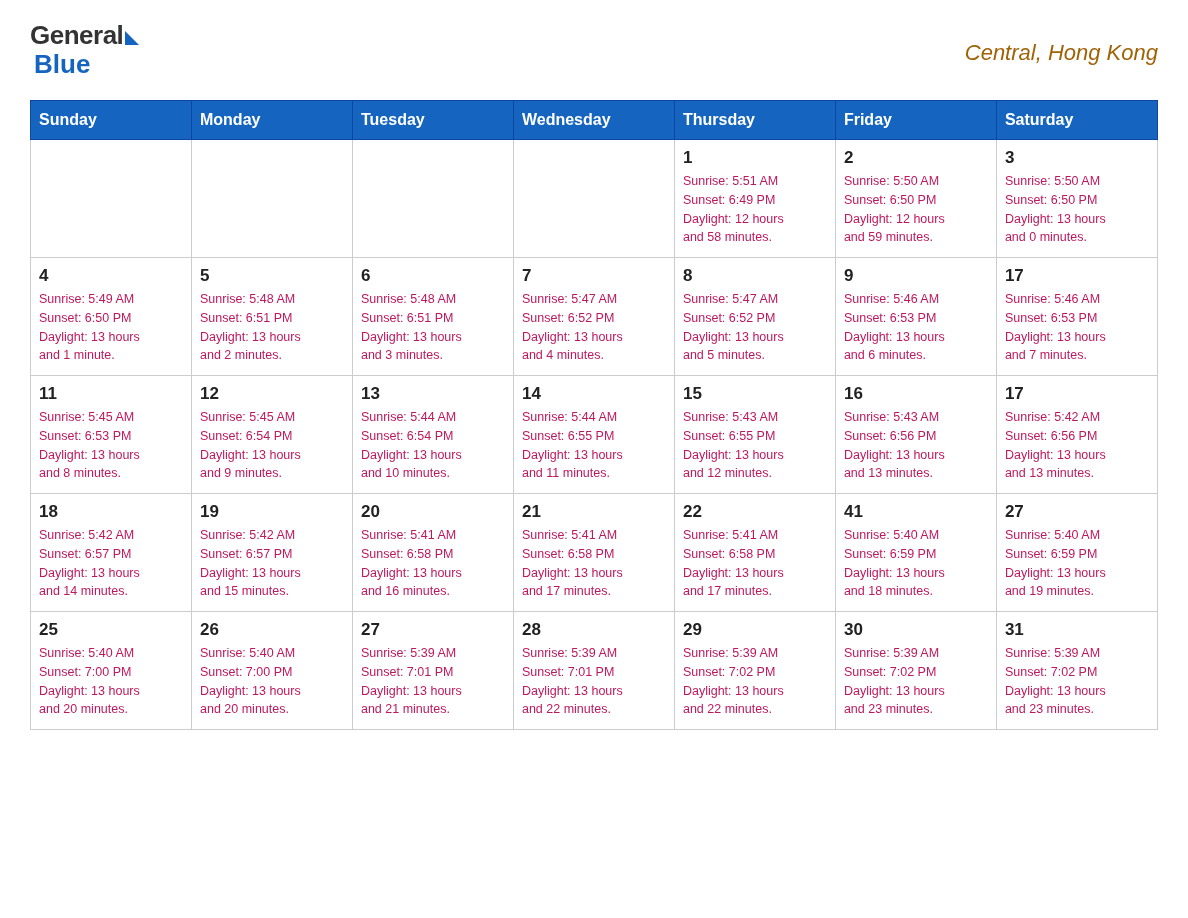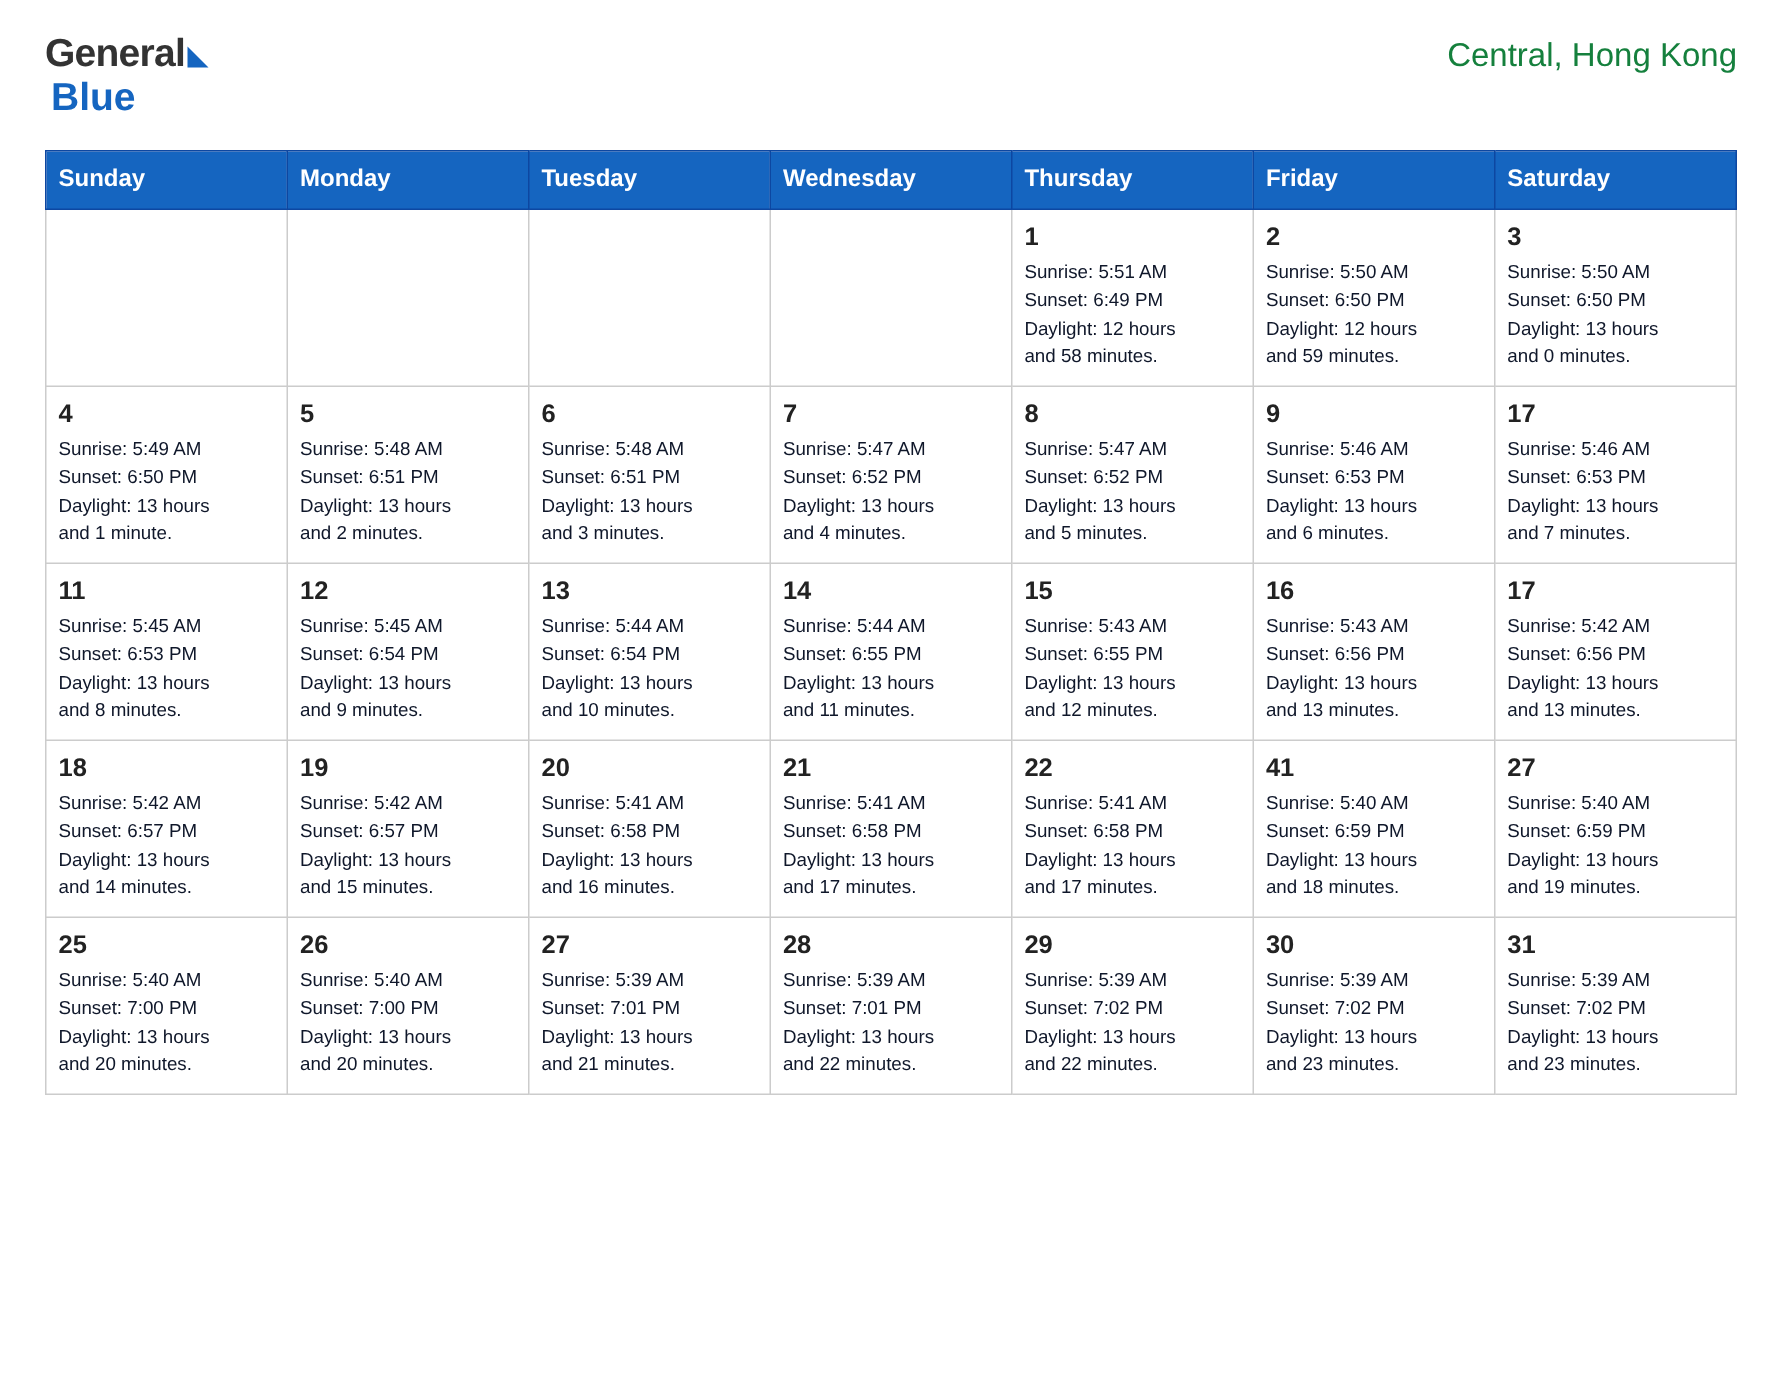--- a/index.html
+++ b/index.html
@@ -58,22 +58,23 @@
       text-align: right;
     }
     .month-year {
       font-size: 52px;
       font-weight: bold;
       color: #333;
       line-height: 1.1;
     }
     .location {
       font-size: 22px;
-      color: #15803d;
-      margin-top: 4px;
+      color: #a16207;
+      margin-top: 20px;
+      font-style: italic;
     }
     .calendar {
       width: 100%;
       border-collapse: collapse;
     }
     .calendar thead tr th {
       background-color: #1565c0;
       color: #fff;
       font-size: 16px;
       font-weight: bold;
@@ -89,21 +90,21 @@
       min-height: 90px;
     }
     .day-num {
       font-size: 17px;
       font-weight: bold;
       color: #222;
       margin-bottom: 4px;
     }
     .day-info {
       font-size: 12.5px;
-      color: #0f172a;
+      color: #be185d;
       line-height: 1.5;
     }
     .empty-cell {
       background: #fff;
     }
     .calendar tbody tr:last-child td {
       border-bottom: 1px solid #ccc;
     }
   </style>
 </head>

